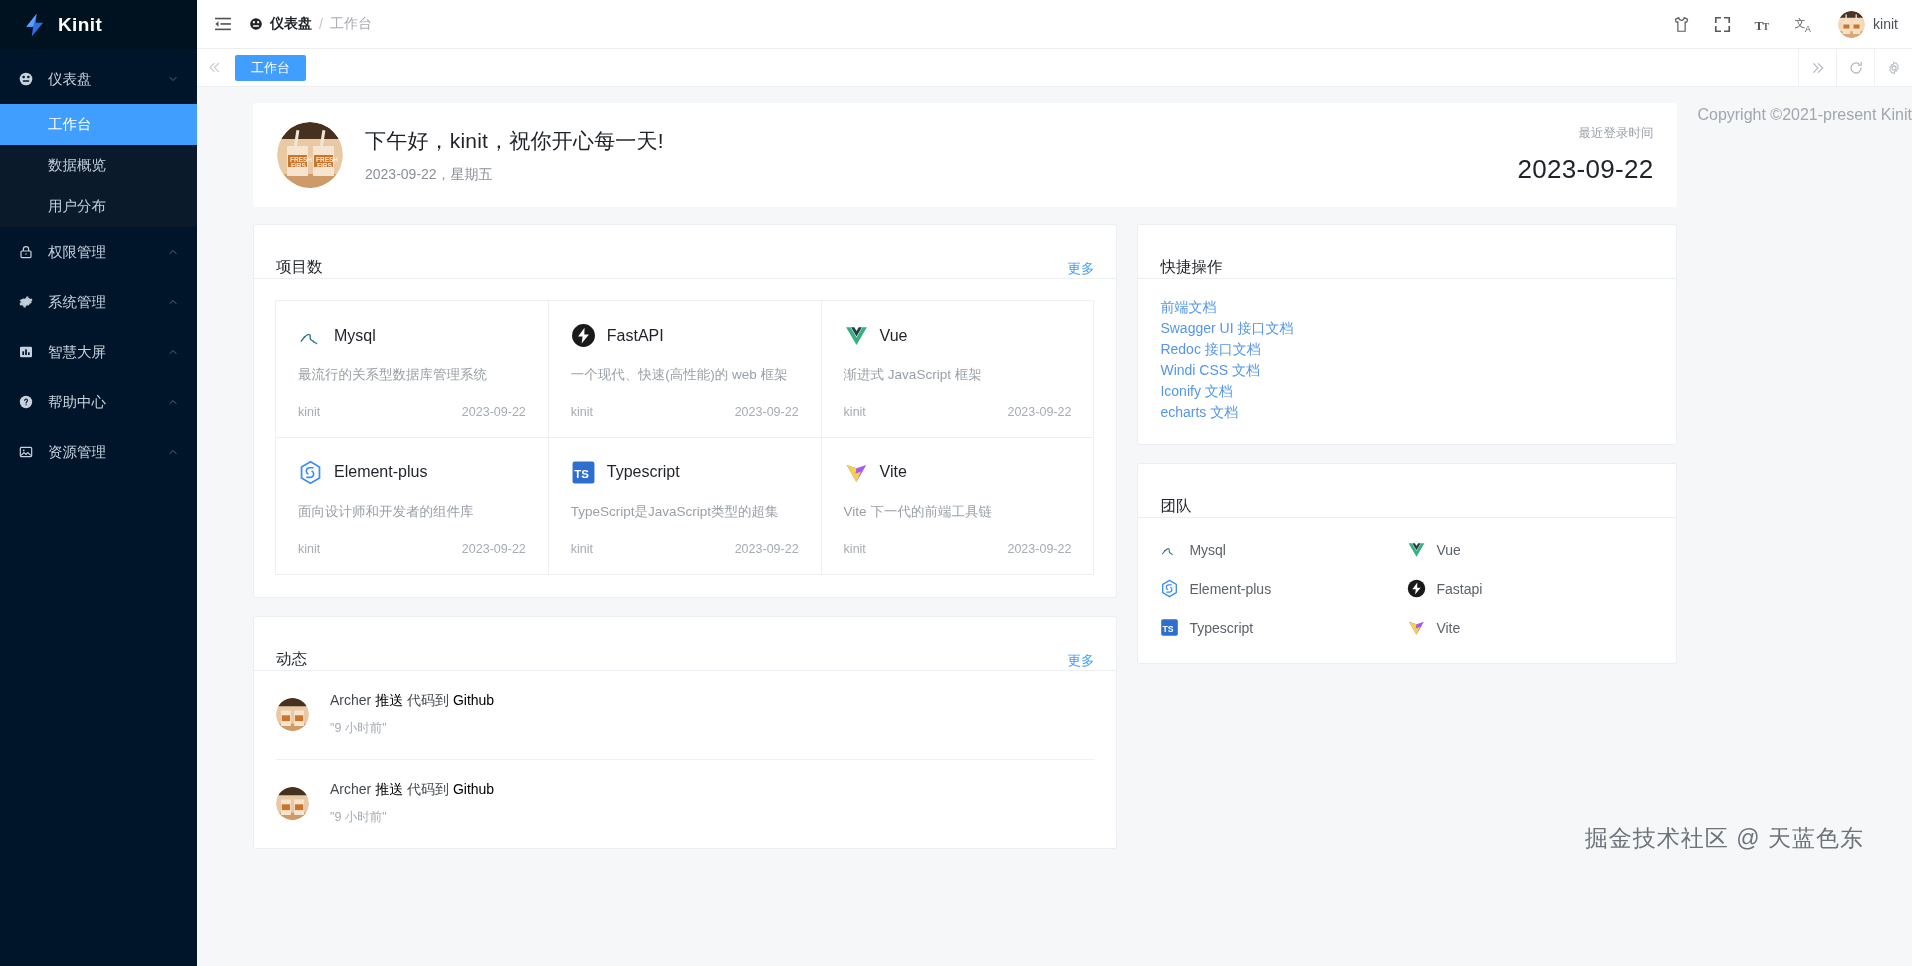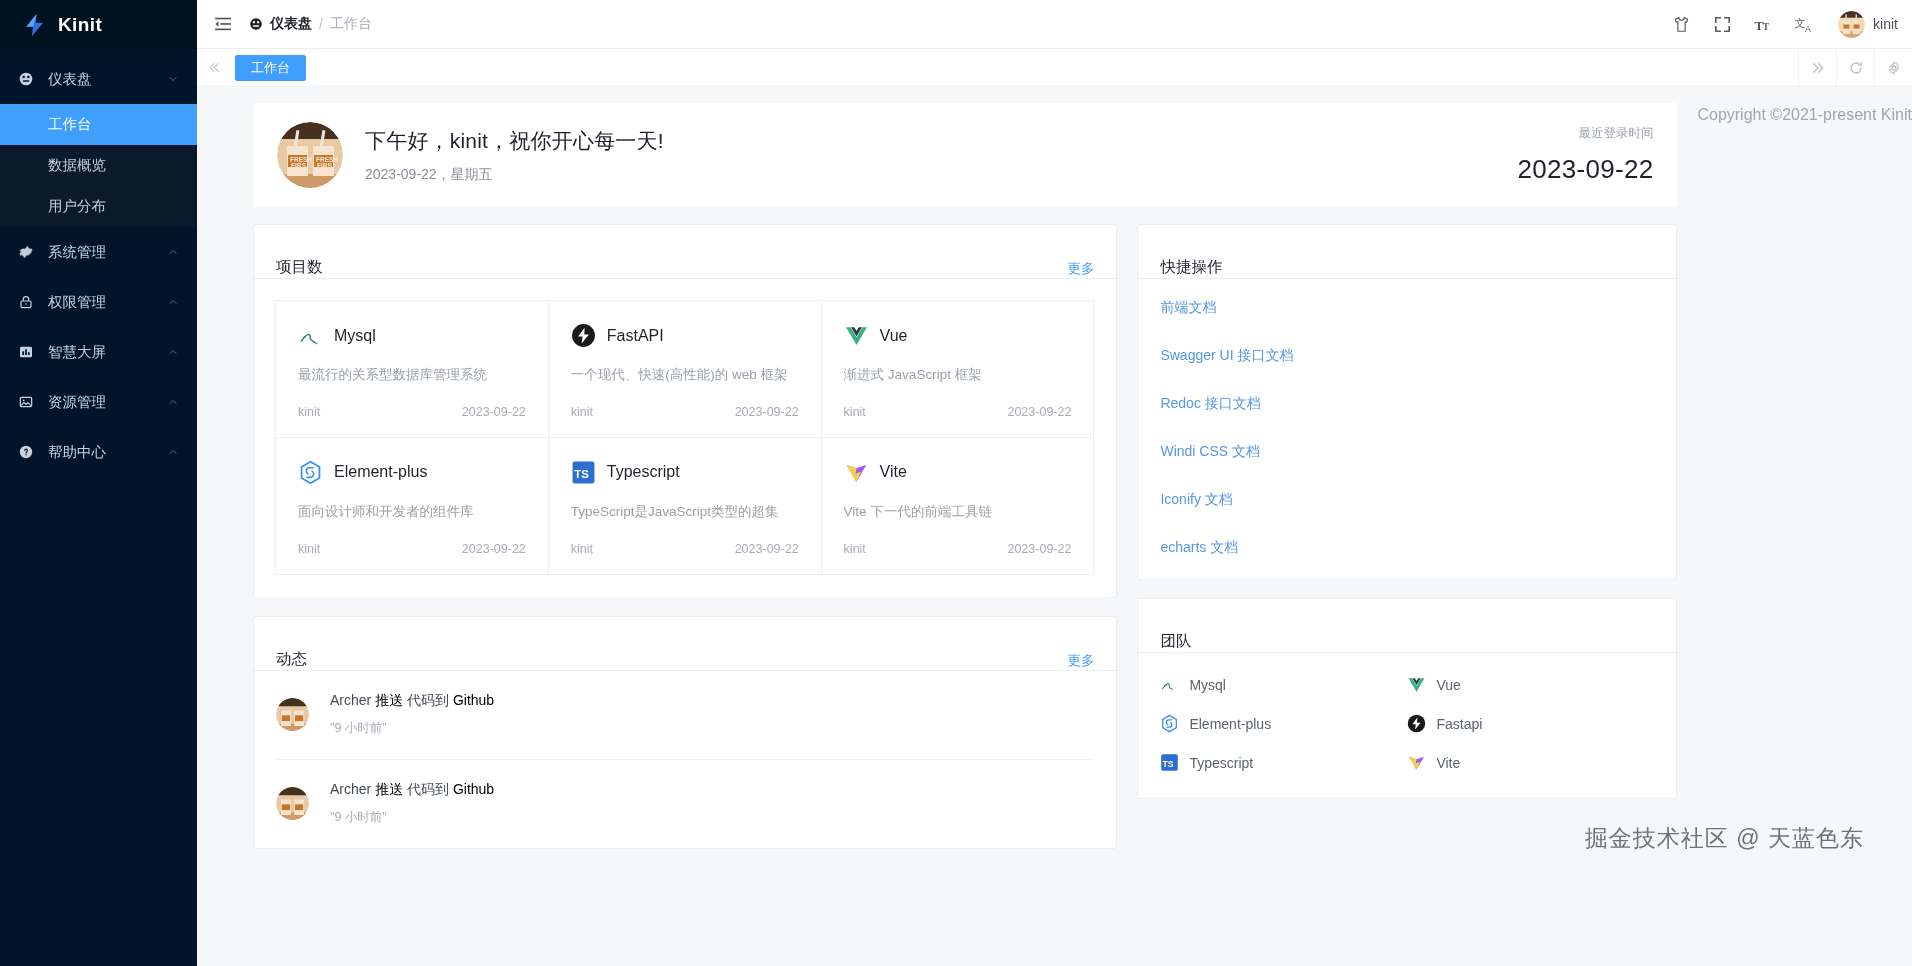--- a/index.html
+++ b/index.html
@@ -119,21 +119,21 @@
   .proj-cell { padding: 22px 22px 18px 22px; border: 1px solid #edeff2;
     margin: -1px 0 0 -1px; min-height: 137px; cursor: pointer; }
   .proj-head { display: flex; align-items: center; gap: 11px; }
   .proj-ico { width: 25px; height: 25px; flex: 0 0 25px; }
   .proj-name { font-size: 16px; color: #1f2329; }
   .proj-desc { font-size: 13.5px; color: #9aa0a8; margin-top: 18px; line-height: 1.4; }
   .proj-foot { display: flex; align-items: center; margin-top: 20px; font-size: 12.5px; color: #a6acb4; }
   .proj-foot .pf-date { margin-left: auto; }
 
   
-  .ql-body { padding: 20px 22px 22px 22px; display: flex; flex-direction: column; gap: 30px; }
+  .ql-body { padding: 20px 22px 22px 22px; display: flex; flex-direction: column; gap: 3px; }
   .ql { font-size: 14px; color: #5596e6; cursor: pointer; width: fit-content; }
 
   
   .team-body { padding: 22px 22px 26px 22px; display: grid;
       grid-template-columns: 1fr 1fr; row-gap: 20px; }
   .team-item { display: flex; align-items: center; gap: 10px; font-size: 14px; color: #5c636c; cursor: pointer; }
   .team-ico { width: 19px; height: 19px; flex: 0 0 19px; }
 
   
   .act-body { padding: 0 22px; }
@@ -192,40 +192,40 @@
             <span>数据概览</span>
           </div>
           <div class="sub-item">
             <span>用户分布</span>
           </div>
         </div>
       </div>
 
       <div class="menu-top">
         <span class="mi">
-          <svg width="16" height="16" viewBox="0 0 24 24" fill="#c7d2de">
-            <path d="M12 8.3a3.7 3.7 0 100 7.4 3.7 3.7 0 000-7.4zm0 5.6a1.9 1.9 0 110-3.8 1.9 1.9 0 010 3.8z"></path>
-            <path d="M20.3 13.4l-.1-2.8 1.6-1.4-1.5-2.6-2 .7-2.4-1.4-.4-2.1h-3l-.4 2.1-2.4 1.4-2-.7L2.2 9.2l1.6 1.4-.1 2.8-1.6 1.4 1.5 2.6 2-.7 2.4 1.4.4 2.1h3l.4-2.1 2.4-1.4 2 .7 1.5-2.6z" fill="#c7d2de" opacity=".95"></path>
-          </svg>
-        </span>
-        <span class="mlabel">系统管理</span>
-        <svg class="chev" viewBox="0 0 24 24">
-          <path d="M6 15l6-6 6 6" stroke="#9fb0c4" stroke-width="2" fill="none" stroke-linecap="round"></path>
-        </svg>
-      </div>
-
-      <div class="menu-top">
-        <span class="mi">
           <svg width="16" height="16" viewBox="0 0 24 24" fill="none" stroke="#c7d2de" stroke-width="1.8">
             <rect x="4.5" y="10.5" width="15" height="10" rx="1.6"></rect>
             <path d="M8 10.5V7.8a4 4 0 018 0v2.7"></path>
             <circle cx="12" cy="15" r="1.1" fill="#c7d2de" stroke="none"></circle>
           </svg>
         </span>
         <span class="mlabel">权限管理</span>
+        <svg class="chev" viewBox="0 0 24 24">
+          <path d="M6 15l6-6 6 6" stroke="#9fb0c4" stroke-width="2" fill="none" stroke-linecap="round"></path>
+        </svg>
+      </div>
+
+      <div class="menu-top">
+        <span class="mi">
+          <svg width="16" height="16" viewBox="0 0 24 24" fill="#c7d2de">
+            <path d="M12 8.3a3.7 3.7 0 100 7.4 3.7 3.7 0 000-7.4zm0 5.6a1.9 1.9 0 110-3.8 1.9 1.9 0 010 3.8z"></path>
+            <path d="M20.3 13.4l-.1-2.8 1.6-1.4-1.5-2.6-2 .7-2.4-1.4-.4-2.1h-3l-.4 2.1-2.4 1.4-2-.7L2.2 9.2l1.6 1.4-.1 2.8-1.6 1.4 1.5 2.6 2-.7 2.4 1.4.4 2.1h3l.4-2.1 2.4-1.4 2 .7 1.5-2.6z" fill="#c7d2de" opacity=".95"></path>
+          </svg>
+        </span>
+        <span class="mlabel">系统管理</span>
         <svg class="chev" viewBox="0 0 24 24">
           <path d="M6 15l6-6 6 6" stroke="#9fb0c4" stroke-width="2" fill="none" stroke-linecap="round"></path>
         </svg>
       </div>
 
       <div class="menu-top">
         <span class="mi">
           <svg width="16" height="16" viewBox="0 0 24 24">
             <rect x="3" y="4" width="18" height="16" rx="2" fill="#c7d2de"></rect>
             <rect x="6.5" y="11" width="2.6" height="5.5" fill="#001529"></rect>
@@ -234,41 +234,41 @@
           </svg>
         </span>
         <span class="mlabel">智慧大屏</span>
         <svg class="chev" viewBox="0 0 24 24">
           <path d="M6 15l6-6 6 6" stroke="#9fb0c4" stroke-width="2" fill="none" stroke-linecap="round"></path>
         </svg>
       </div>
 
       <div class="menu-top">
         <span class="mi">
+          <svg width="16" height="16" viewBox="0 0 24 24">
+            <circle cx="12" cy="12" r="9.3" fill="#c7d2de"></circle>
+            <path d="M10.1 9.5a2 2 0 113.3 1.8c-.7.6-1.2 1-1.2 1.9v.4" stroke="#001529" stroke-width="1.7" fill="none" stroke-linecap="round"></path>
+            <circle cx="12.1" cy="16.3" r="1" fill="#001529"></circle>
+          </svg>
+        </span>
+        <span class="mlabel">帮助中心</span>
+        <svg class="chev" viewBox="0 0 24 24">
+          <path d="M6 15l6-6 6 6" stroke="#9fb0c4" stroke-width="2" fill="none" stroke-linecap="round"></path>
+        </svg>
+      </div>
+
+      <div class="menu-top">
+        <span class="mi">
           <svg width="16" height="16" viewBox="0 0 24 24" fill="none" stroke="#c7d2de" stroke-width="1.8">
             <rect x="3.5" y="5" width="17" height="14" rx="1.6"></rect>
             <circle cx="8.6" cy="9.6" r="1.3" fill="#c7d2de" stroke="none"></circle>
             <path d="M4.6 17l4.4-4.2 3 2.7 2.8-2.6 4.3 4.1"></path>
           </svg>
         </span>
         <span class="mlabel">资源管理</span>
-        <svg class="chev" viewBox="0 0 24 24">
-          <path d="M6 15l6-6 6 6" stroke="#9fb0c4" stroke-width="2" fill="none" stroke-linecap="round"></path>
-        </svg>
-      </div>
-
-      <div class="menu-top">
-        <span class="mi">
-          <svg width="16" height="16" viewBox="0 0 24 24">
-            <circle cx="12" cy="12" r="9.3" fill="#c7d2de"></circle>
-            <path d="M10.1 9.5a2 2 0 113.3 1.8c-.7.6-1.2 1-1.2 1.9v.4" stroke="#001529" stroke-width="1.7" fill="none" stroke-linecap="round"></path>
-            <circle cx="12.1" cy="16.3" r="1" fill="#001529"></circle>
-          </svg>
-        </span>
-        <span class="mlabel">帮助中心</span>
         <svg class="chev" viewBox="0 0 24 24">
           <path d="M6 15l6-6 6 6" stroke="#9fb0c4" stroke-width="2" fill="none" stroke-linecap="round"></path>
         </svg>
       </div>
 
     </nav>
   </aside>
 
   <section class="main">
 

